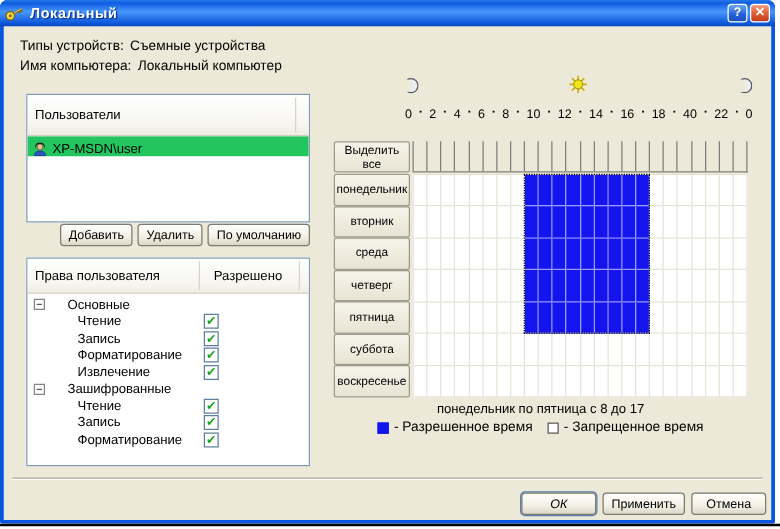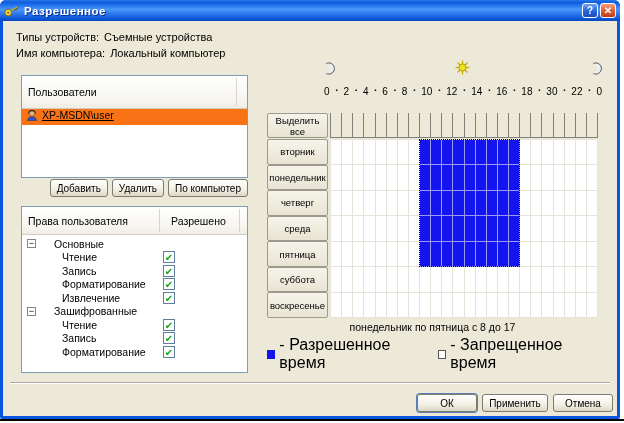--- a/index.html
+++ b/index.html
@@ -38,21 +38,21 @@
   .users-box {
     position:absolute; left:21px; top:75px; width:227px; height:103px;
     background:#fff; border:1px solid #7F9DB9; overflow:hidden;
   }
   .lv-header {
     height:33px; background:linear-gradient(180deg,#fff,#f7f6f1 70%,#efede4);
     border-bottom:1px solid #d0cdbd; display:flex; align-items:center; position:relative;
   }
   .lv-header .h-label { padding-left:6px; font-size:10.5px; }
   .lv-header .h-sep { position:absolute; right:10px; top:2px; bottom:2px; width:1px; background:#d8d5c8; }
-  .user-item { height:16px; display:flex; align-items:flex-start; background:#f97316; padding-left:4px; cursor:default;text-decoration:underline; }
+  .user-item { height:16px; display:flex; align-items:flex-end; background:#22c55e; padding-left:4px; cursor:default; }
   .user-item svg { margin-right:4px; }
   .user-item .u-name { font-size:10.5px; }
 
   
   .xp-btn {
     font-family:"Liberation Sans", sans-serif; font-size:10px; color:#000;
     background:linear-gradient(180deg,#fff,#f2f0e4 60%,#dcd7c8);
     border:1px solid #7b7b6f; border-radius:3px; height:18px; padding:0 6px; cursor:pointer;
   }
   .list-btn-row { position:absolute; top:179px; left:21px; width:227px; display:flex; justify-content:flex-end; gap:4px; }
@@ -118,47 +118,47 @@
     display:grid; grid-template-columns:repeat(24,1fr); grid-template-rows:repeat(7,1fr);
     border-top:1px solid #e6e3d8; border-left:1px solid #e6e3d8;
   }
   .cell { border-right:1px solid #e6e3d8; border-bottom:1px solid #e6e3d8; cursor:pointer; }
   .cell.on { background:#1414EE; border-right-color:#9a9af0; border-bottom-color:#9a9af0; }
   .selection-outline { position:absolute; border:1px dotted #000; pointer-events:none; }
 
   .sched-caption { position:absolute; left:267px; top:321px; width:331px; text-align:center; font-size:10.5px; }
   .sched-legend {
     position:absolute; left:267px; top:336px; width:331px;
-    display:flex; justify-content:center; align-items:center; gap:4px; font-size:16px;
+    display:flex; justify-content:center; align-items:center; gap:4px; font-size:11px;
   }
   .sq { width:9px; height:9px; border:1px solid #000; display:inline-block; }
   .sq-allowed { background:#1414EE; border-color:#1414EE; }
   .sq-denied { background:#fff; border-color:#555; margin-left:8px; }
 
   
   .footer-sep { position:absolute; left:10px; top:382px; width:600px; height:1px; background:#ACA899; box-shadow:0 1px 0 #fff; }
   .footer-row { position:absolute; top:394px; left:13px; width:600px; display:flex; justify-content:flex-end; gap:5px; }
   .footer-row .xp-btn { width:60px; }
   .footer-row .apply { width:66px; }
-  .footer-row .ok { box-shadow:0 0 0 1px #5a7eb5; }
+  .footer-row .ok { box-shadow:0 0 0 1px #5a7eb5;font-style:italic; }
 </style>
 </head>
 <body>
 
 <div class="screenshot">
   <div class="window">
 
     <div class="titlebar">
       <svg class="title-icon" viewBox="0 0 15 14">
         <circle cx="4.2" cy="8.6" r="3.4" fill="#f3d64a" stroke="#7a6410" stroke-width="1"></circle>
         <circle cx="4.2" cy="8.6" r="1.2" fill="#8a7420"></circle>
         <path d="M7 7 L13.5 3.2 M11 4.6 L12 6.4 M12.6 3.7 L13.6 5.5" stroke="#7a6410" stroke-width="1.4" fill="none"></path>
         <path d="M7 6.6 L13.2 3" stroke="#f3d64a" stroke-width="0.8" fill="none"></path>
       </svg>
-      <span class="title-text">Разрешенное</span>
+      <span class="title-text">Локальный</span>
       <div class="tb-btn tb-help">?</div>
       <div class="tb-btn tb-close">✕</div>
     </div>
 
     <div class="info-line info1">
       <span>Типы устройств:</span><span class="val">Съемные устройства</span>
     </div>
     <div class="info-line info2">
       <span>Имя компьютера:</span><span class="val">Локальный компьютер</span>
     </div>
@@ -174,21 +174,21 @@
           <circle cx="6" cy="4.6" r="2.5" fill="#e8b98c" stroke="#333" stroke-width="0.5"></circle>
           <path d="M1.5 11.5 Q1.8 7.8 6 7.8 Q10.2 7.8 10.5 11.5 Z" fill="#2f55c8" stroke="#102a70" stroke-width="0.5"></path>
         </svg>
         <span class="u-name">XP-MSDN\user</span>
       </div>
     </div>
 
     <div class="list-btn-row">
       <button class="xp-btn">Добавить</button>
       <button class="xp-btn">Удалить</button>
-      <button class="xp-btn">По компьютер</button>
+      <button class="xp-btn">По умолчанию</button>
     </div>
 
     <div class="rights-box">
       <div class="rights-header">
         <span class="c1">Права пользователя</span>
         <span class="c2">Разрешено</span>
         <span class="rh-sep1"></span>
         <span class="rh-sep2"></span>
       </div>
       <div class="rights-rows">
@@ -273,21 +273,21 @@
         <span class="hnum">10</span>
         <span class="hbullet">▪</span>
         <span class="hnum">12</span>
         <span class="hbullet">▪</span>
         <span class="hnum">14</span>
         <span class="hbullet">▪</span>
         <span class="hnum">16</span>
         <span class="hbullet">▪</span>
         <span class="hnum">18</span>
         <span class="hbullet">▪</span>
-        <span class="hnum">30</span>
+        <span class="hnum">40</span>
         <span class="hbullet">▪</span>
         <span class="hnum">22</span>
         <span class="hbullet">▪</span>
         <span class="hnum">0</span>
       </div>
 
     <button class="select-all-btn">Выделить все</button>
     <div class="tick-strip">
         <div class="tick"></div>
         <div class="tick"></div>
@@ -309,24 +309,24 @@
         <div class="tick"></div>
         <div class="tick"></div>
         <div class="tick"></div>
         <div class="tick"></div>
         <div class="tick"></div>
         <div class="tick"></div>
         <div class="tick"></div>
       </div>
 
     <div class="day-labels">
+        <button class="day-btn">понедельник</button>
         <button class="day-btn">вторник</button>
-        <button class="day-btn">понедельник</button>
+        <button class="day-btn">среда</button>
         <button class="day-btn">четверг</button>
-        <button class="day-btn">среда</button>
         <button class="day-btn">пятница</button>
         <button class="day-btn">суббота</button>
         <button class="day-btn">воскресенье</button>
       </div>
     <div class="grid-wrap">
       <div class="schedule-grid">
           <div class="cell"></div>
           <div class="cell"></div>
           <div class="cell"></div>
           <div class="cell"></div>

